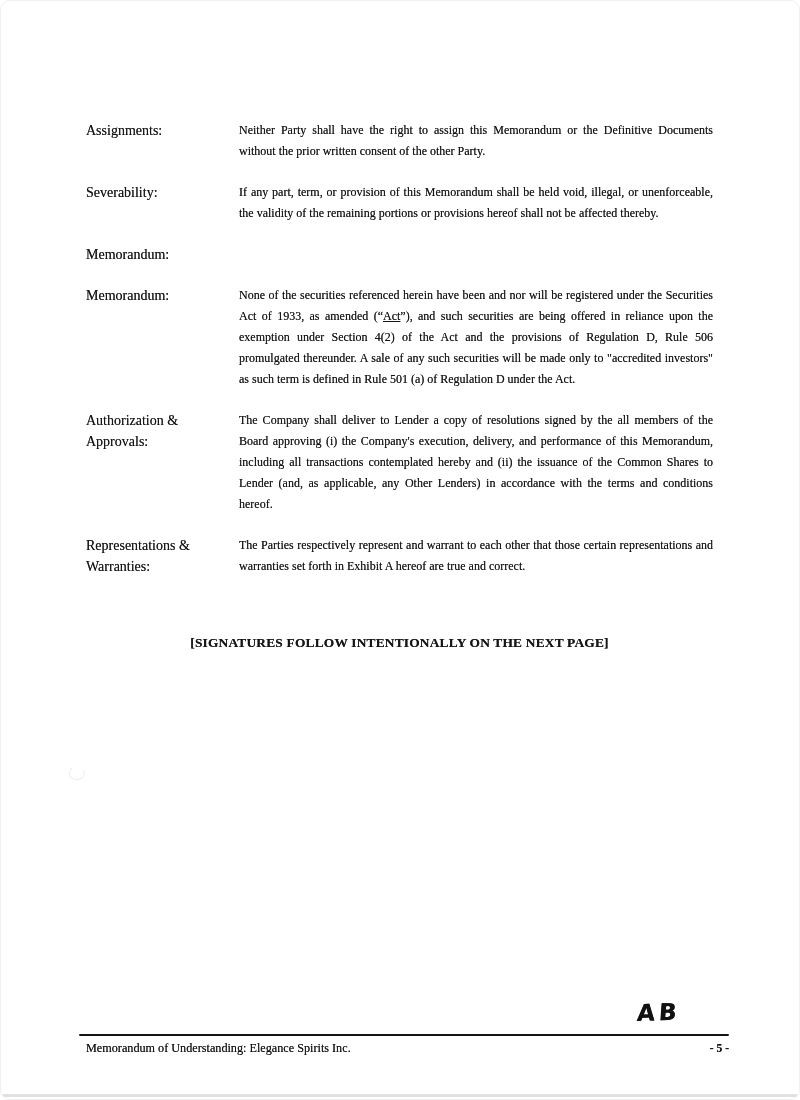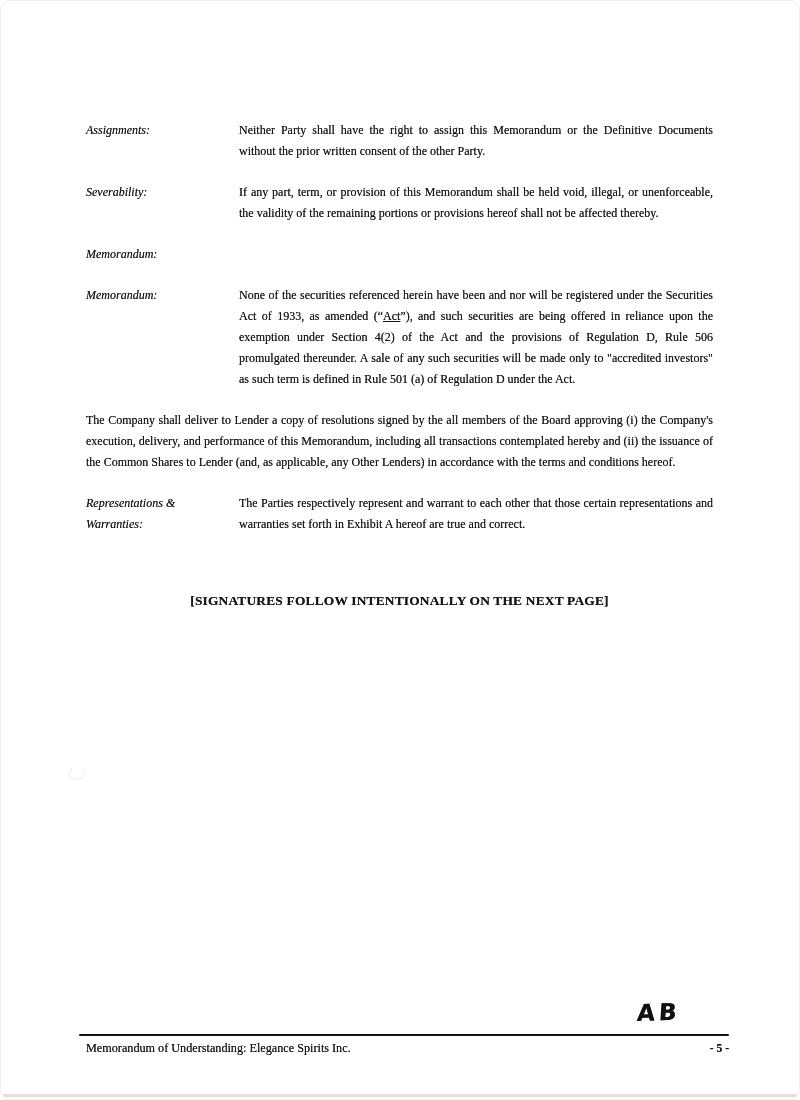--- a/index.html
+++ b/index.html
@@ -38,22 +38,21 @@
     width: 627px;
   }
 
   .section {
     display: flex;
     margin-bottom: 20px;
   }
   .section-label {
     width: 153px;
     flex: 0 0 153px;
-    font-style: italic;
-    font-size: 12px;
+    font-size: 14px;
     line-height: 21px;
     padding-right: 30px;
     box-sizing: border-box;
     text-shadow: 0 0 0.5px rgba(0,0,0,0.65);
   }
   .section-text {
     flex: 1 1 auto;
     font-size: 12px;
     line-height: 21px;
     text-align: justify;
@@ -142,20 +141,21 @@
           <div class="section-text"><span>If any part, term, or provision of this Memorandum shall be held void, illegal, or unenforceable, the validity of the remaining portions or provisions hereof shall not be affected thereby.</span></div>
         </div>
         <div class="section">
           <div class="section-label">Memorandum:</div>
         </div>
         <div class="section">
           <div class="section-label">Memorandum:</div>
           <div class="section-text"><span>None of the securities referenced herein have been and nor will be registered under the Securities Act of 1933, as amended (“</span><span class="u">Act</span><span>”), and such securities are being offered in reliance upon the exemption under Section 4(2) of the Act and the provisions of Regulation D, Rule 506 promulgated thereunder. A sale of any such securities will be made only to "accredited investors" as such term is defined in Rule 501 (a) of Regulation D under the Act.</span></div>
         </div>
         <div class="section">
+          <div class="section-label">Authorization &amp; Approvals:</div>
           <div class="section-text"><span>The Company shall deliver to Lender a copy of resolutions signed by the all members of the Board approving (i) the Company's execution, delivery, and performance of this Memorandum, including all transactions contemplated hereby and (ii) the issuance of the Common Shares to Lender (and, as applicable, any Other Lenders) in accordance with the terms and conditions hereof.</span></div>
         </div>
         <div class="section">
           <div class="section-label">Representations &amp; Warranties:</div>
           <div class="section-text"><span>The Parties respectively represent and warrant to each other that those certain representations and warranties set forth in Exhibit A hereof are true and correct.</span></div>
         </div>
       </div>
 
     <div class="signature-notice">[SIGNATURES FOLLOW INTENTIONALLY ON THE NEXT PAGE]</div>
   </div>

